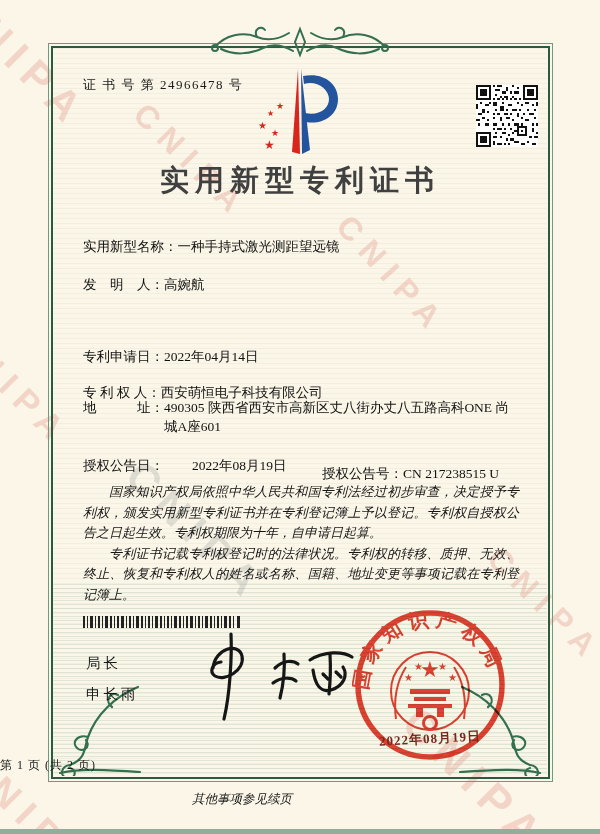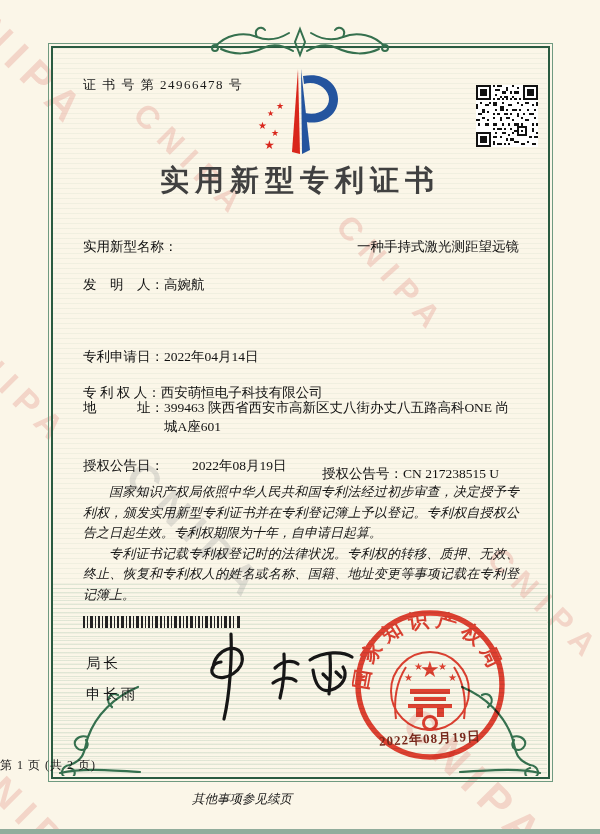--- a/index.html
+++ b/index.html
@@ -52,21 +52,21 @@
   .cert-no{position:absolute;left:83px;top:76px;font-size:13px;letter-spacing:1.5px;z-index:3;}
   .logo{position:absolute;left:252px;top:66px;z-index:3;}
   .qr{position:absolute;left:476px;top:85px;z-index:3;}
   .title{
     position:absolute;left:0;top:161px;width:600px;text-align:center;z-index:3;
     font-size:29px;font-weight:700;letter-spacing:6px;color:#404040;
   }
   .field-row{position:absolute;left:83px;width:436px;display:flex;z-index:3;font-size:13.5px;line-height:19px;}
   .f-label{flex:none;white-space:pre;color:#111;}
   .f-value{color:#111;}
-  .row-name{top:237px;justify-content:space-between;}
+  .row-name{top:237px;}
   .row-inventor{top:275px;}
   .row-patno{top:311px;}
   .row-filing{top:347px;}
   .row-patentee{top:383px;}
   .row-address{top:398px;}
   .row-address .f-value{width:352px;}
   .row-grant{top:456px;position:absolute;gap:28px;}
   .grant-pair2{position:absolute;left:239px;top:0;display:flex;margin-top:8px;}
   .body-text{
     position:absolute;left:83px;top:482px;width:436px;z-index:3;
@@ -192,21 +192,21 @@
   <div class="field-row row-filing">
     <span class="f-label">专利申请日：</span>
     <span class="f-value">2022年04月14日</span>
   </div>
   <div class="field-row row-patentee">
     <span class="f-label">专 利 权 人：</span>
     <span class="f-value">西安萌恒电子科技有限公司</span>
   </div>
   <div class="field-row row-address">
     <span class="f-label">地　　　址：</span>
-    <span class="f-value">399463 陕西省西安市高新区丈八街办丈八五路高科ONE 尚城A座601</span>
+    <span class="f-value">490305 陕西省西安市高新区丈八街办丈八五路高科ONE 尚城A座601</span>
   </div>
   <div class="field-row row-grant">
     <span class="f-label">授权公告日：</span>
     <span class="f-value">2022年08月19日</span>
     <span class="grant-pair2">
       <span class="f-label">授权公告号：</span>
       <span class="f-value">CN 217238515 U</span>
     </span>
   </div>
 

